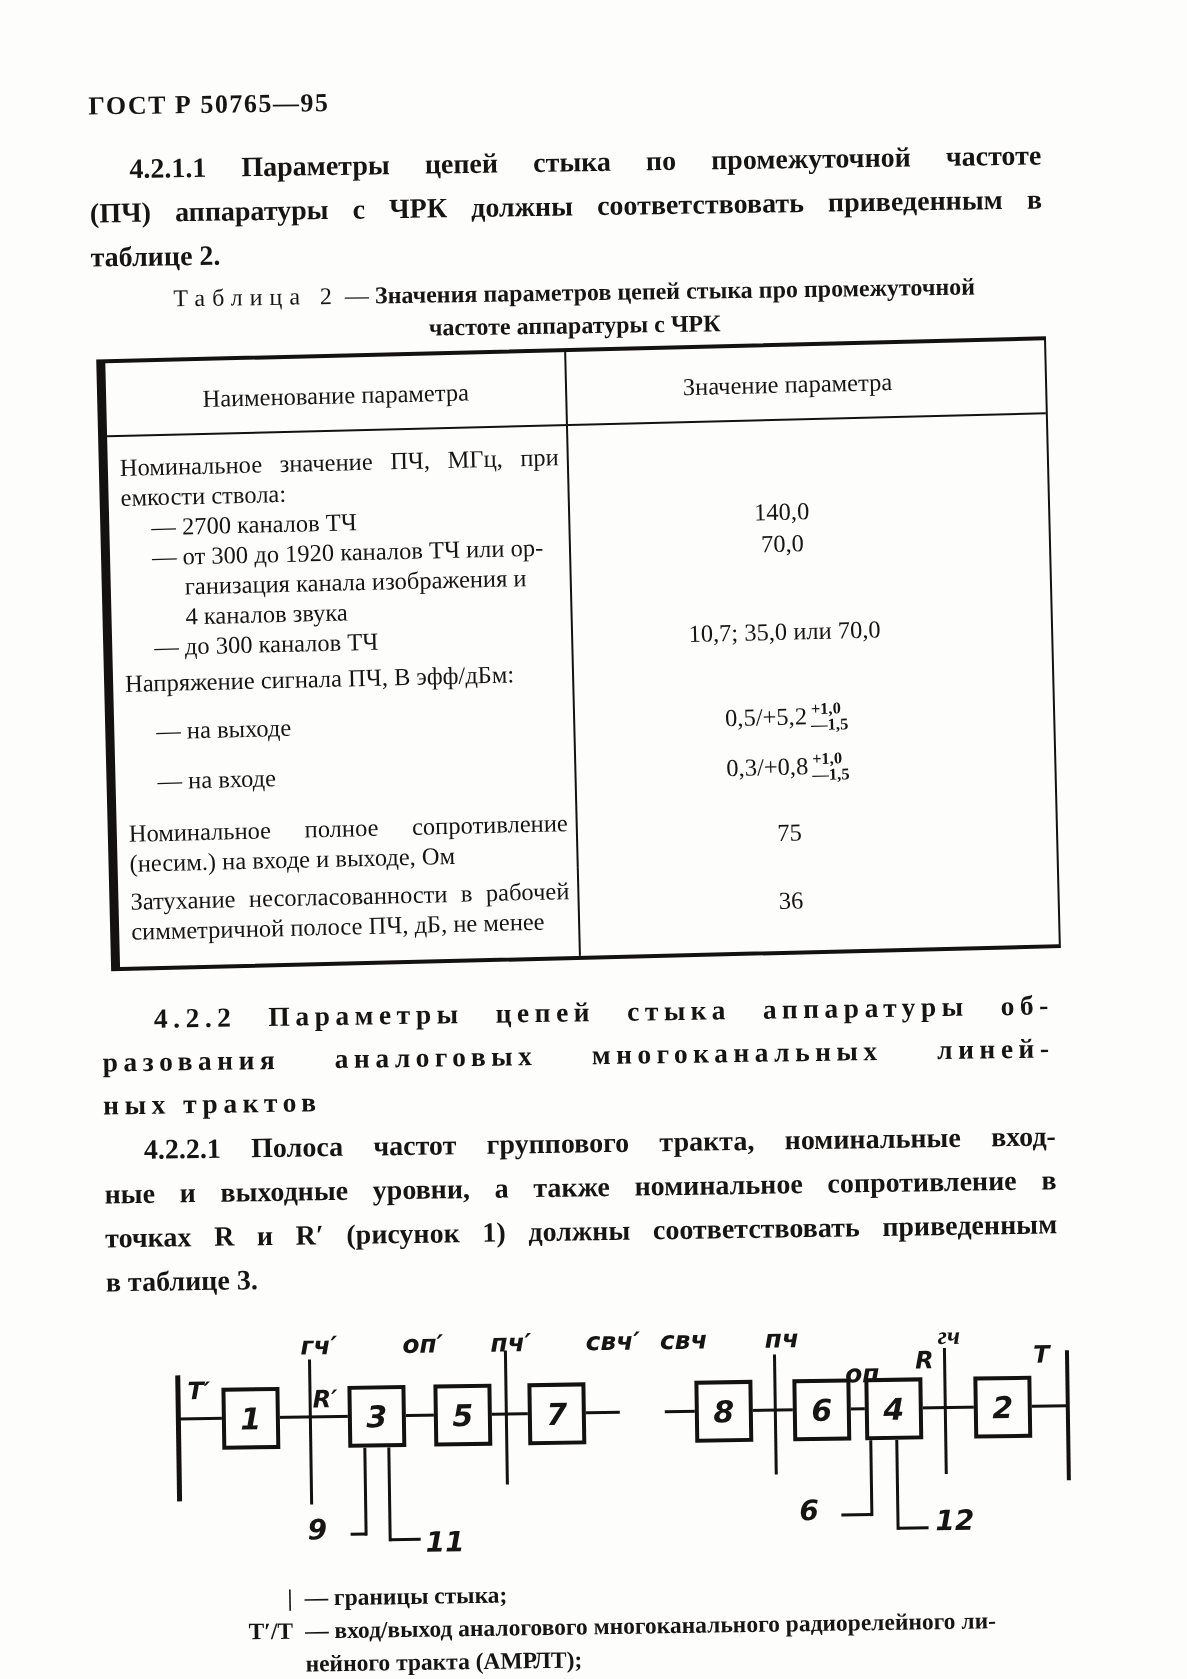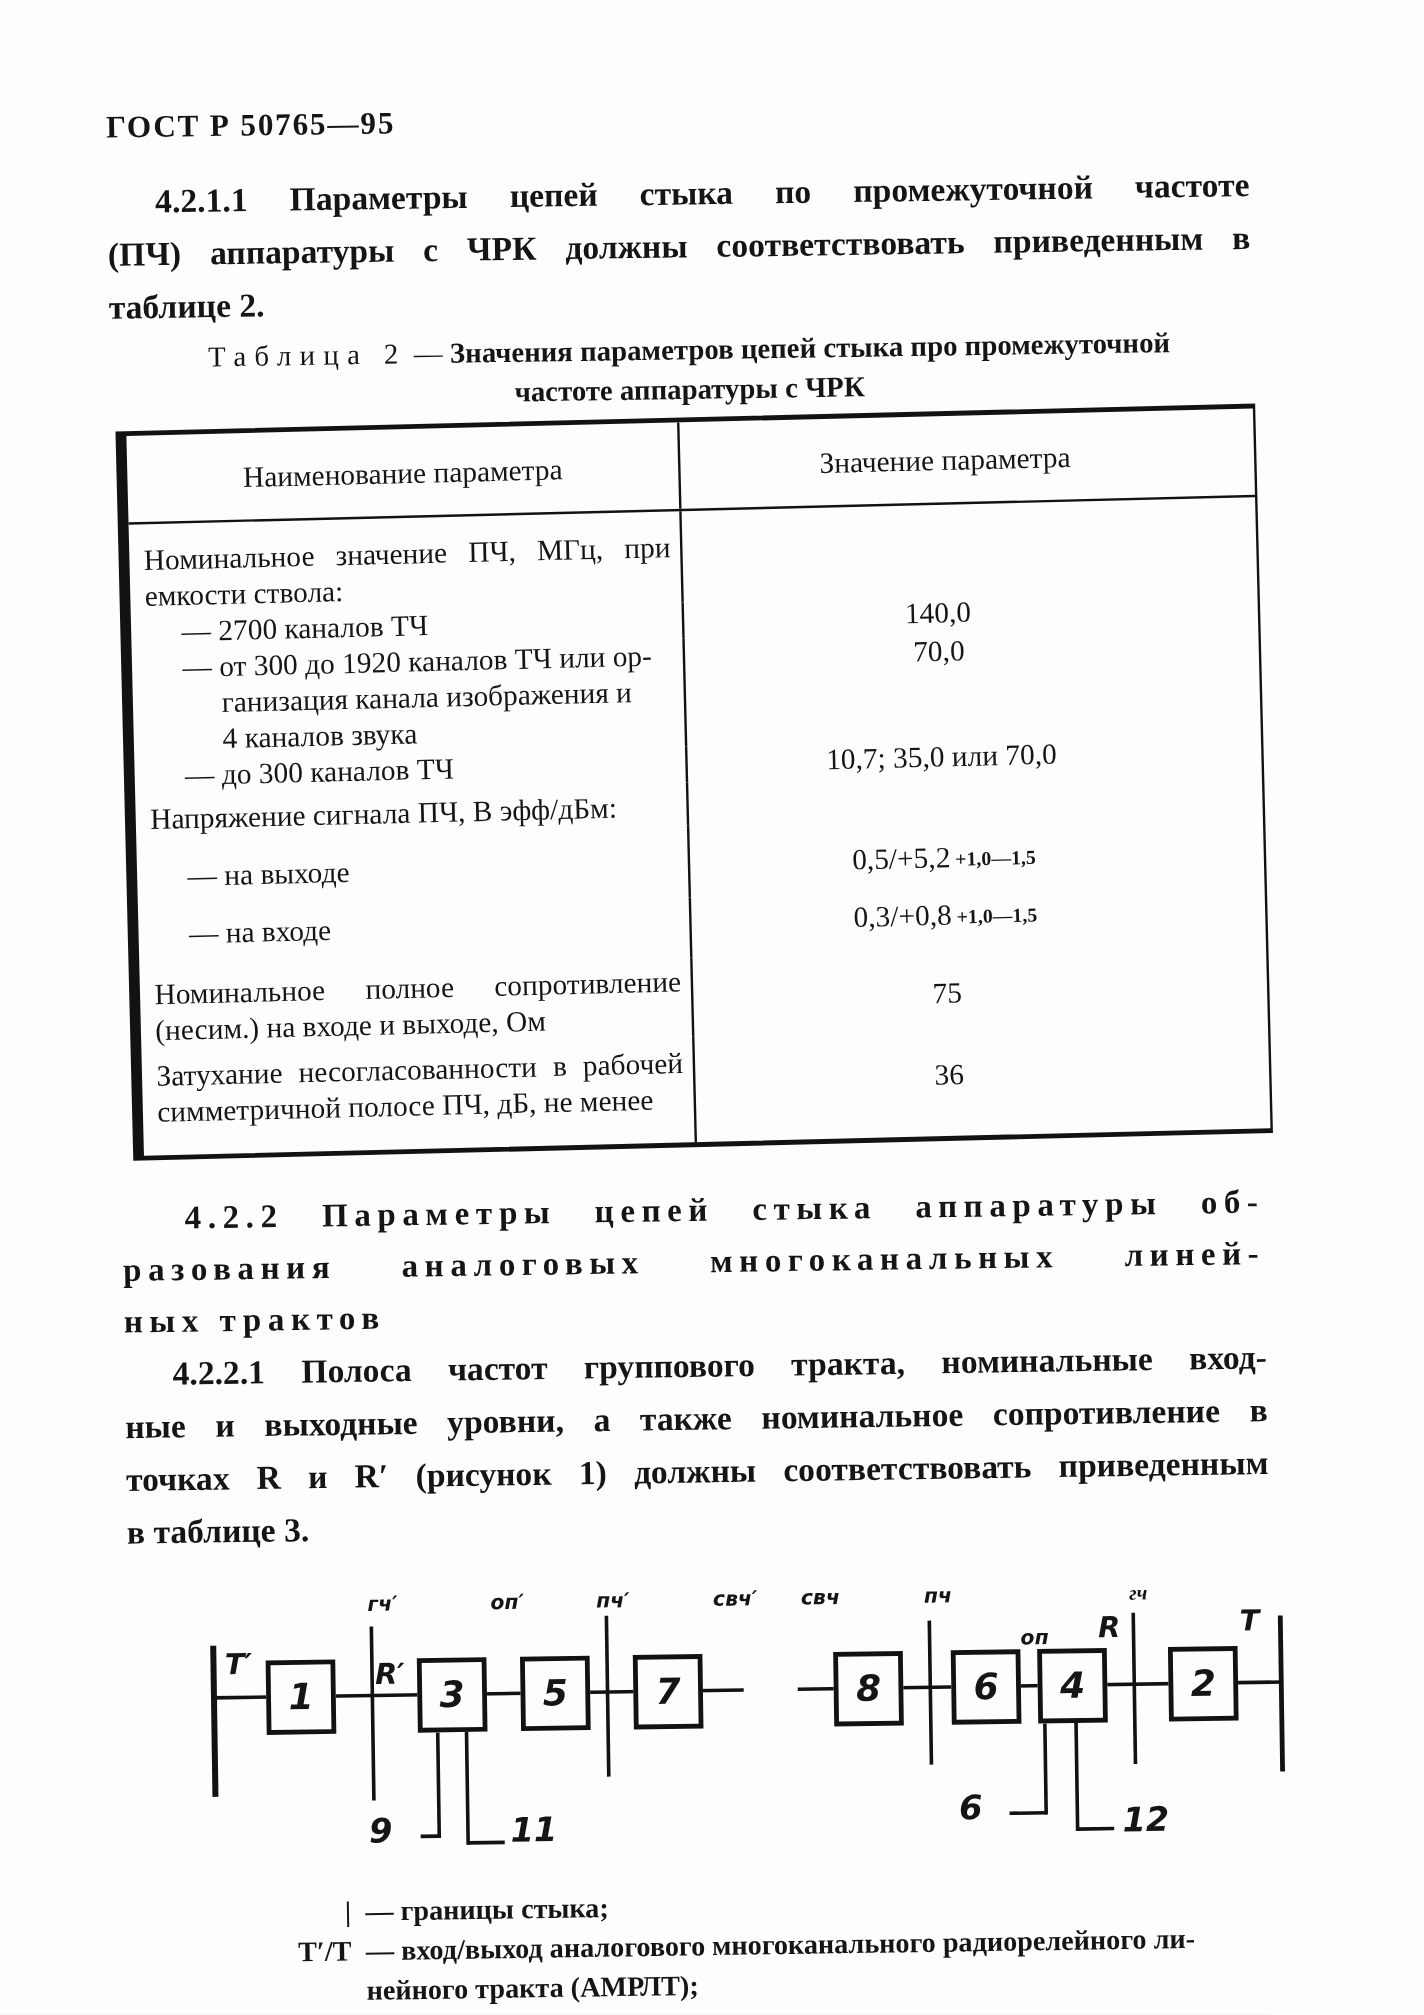--- a/index.html
+++ b/index.html
@@ -38,28 +38,28 @@
   .tline.i2{padding-left:62px;}
   .tline.j{text-align:justify;text-align-last:justify;}
   .tval{flex:1;display:flex;align-items:center;justify-content:center;line-height:30px;padding-right:55px;position:relative;}
   .trow.vtop .tval{align-items:flex-start;padding-top:2px;}
   .trow:nth-child(1) .tcell{padding-top:16px;}
   .trow:nth-child(5) .tcell{padding-top:6px;}
   .trow:nth-child(6) .tcell{padding-top:18px;padding-bottom:12px;}
   .trow:nth-child(7) .tcell{padding-top:6px;padding-bottom:14px;}
   .trow:nth-child(8) .tcell{padding-top:6px;}
   .trow:nth-child(9) .tcell{padding-top:8px;padding-bottom:20px;}
-  .tol{display:inline-flex;flex-direction:row;margin-left:4px;font-size:16.5px;font-weight:bold;line-height:16px;transform:translateY(1px);}
+  .tol{display:inline-flex;flex-direction:column;margin-left:4px;font-size:16.5px;font-weight:bold;line-height:16px;transform:translateY(1px);}
 
   .figure{position:relative;height:248px;margin-top:28px;font-family:"DejaVu Sans",sans-serif;}
   .fline{position:absolute;background:#141210;}
   .fbox{position:absolute;width:58px;height:62px;border:4px solid #141210;box-sizing:border-box;
         display:flex;align-items:center;justify-content:center;
         font-style:italic;font-size:30px;font-weight:bold;background:#fdfdfb;top:57px;}
-  .flabel{position:absolute;top:2px;font-style:italic;font-size:17px;font-weight:bold;transform:translateX(-50%);}
+  .flabel{position:absolute;top:2px;font-style:italic;font-size:25px;font-weight:bold;transform:translateX(-50%);}
   .fport{position:absolute;font-style:italic;font-size:24px;font-weight:bold;}
   .ftap{position:absolute;font-style:italic;font-size:28px;font-weight:bold;}
 
   .legend{margin:4px 0 0 110px;font-size:23.5px;font-weight:bold;line-height:33px;}
   .lg-row{display:flex;}
   .lg-sym{width:160px;text-align:right;white-space:pre;flex:none;}
   .lg-text{margin-left:12px;}
 </style>
 </head>
 <body>
@@ -217,21 +217,21 @@
         <div class="flabel" style="left: 594px;">свч′</div>
         <div class="flabel" style="left: 665px;">свч</div>
         <div class="flabel" style="left: 763px;">пч</div>
         <div class="flabel" style="left: 843px; margin-top: 36px;">оп</div>
         <div class="flabel" style="left: 930px; font-family: Liberation Serif, serif;">гч</div>
         <div class="fport" style="left: 168px; top: 46px;">Т′</div>
         <div class="fport" style="left: 293px; top: 56px;">R′</div>
         <div class="fport" style="left: 896px; top: 26px;">R</div>
         <div class="fport" style="left: 1014px; top: 22px;">Т</div>
         <div class="ftap" style="left: 286px; top: 184px;">9</div>
-        <div class="ftap" style="left: 404px; top: 185px;">11</div>
+        <div class="ftap" style="left: 404px; top: 198px;">11</div>
         <div class="ftap" style="left: 778px; top: 172px;">6</div>
         <div class="ftap" style="left: 914px; top: 184px;">12</div>
       </div>
 
     <div class="legend" id="legend">
         <div class="lg-row">
           <div class="lg-sym">|</div>
           <div class="lg-text">
             <div>—  границы стыка;</div>
           </div>

